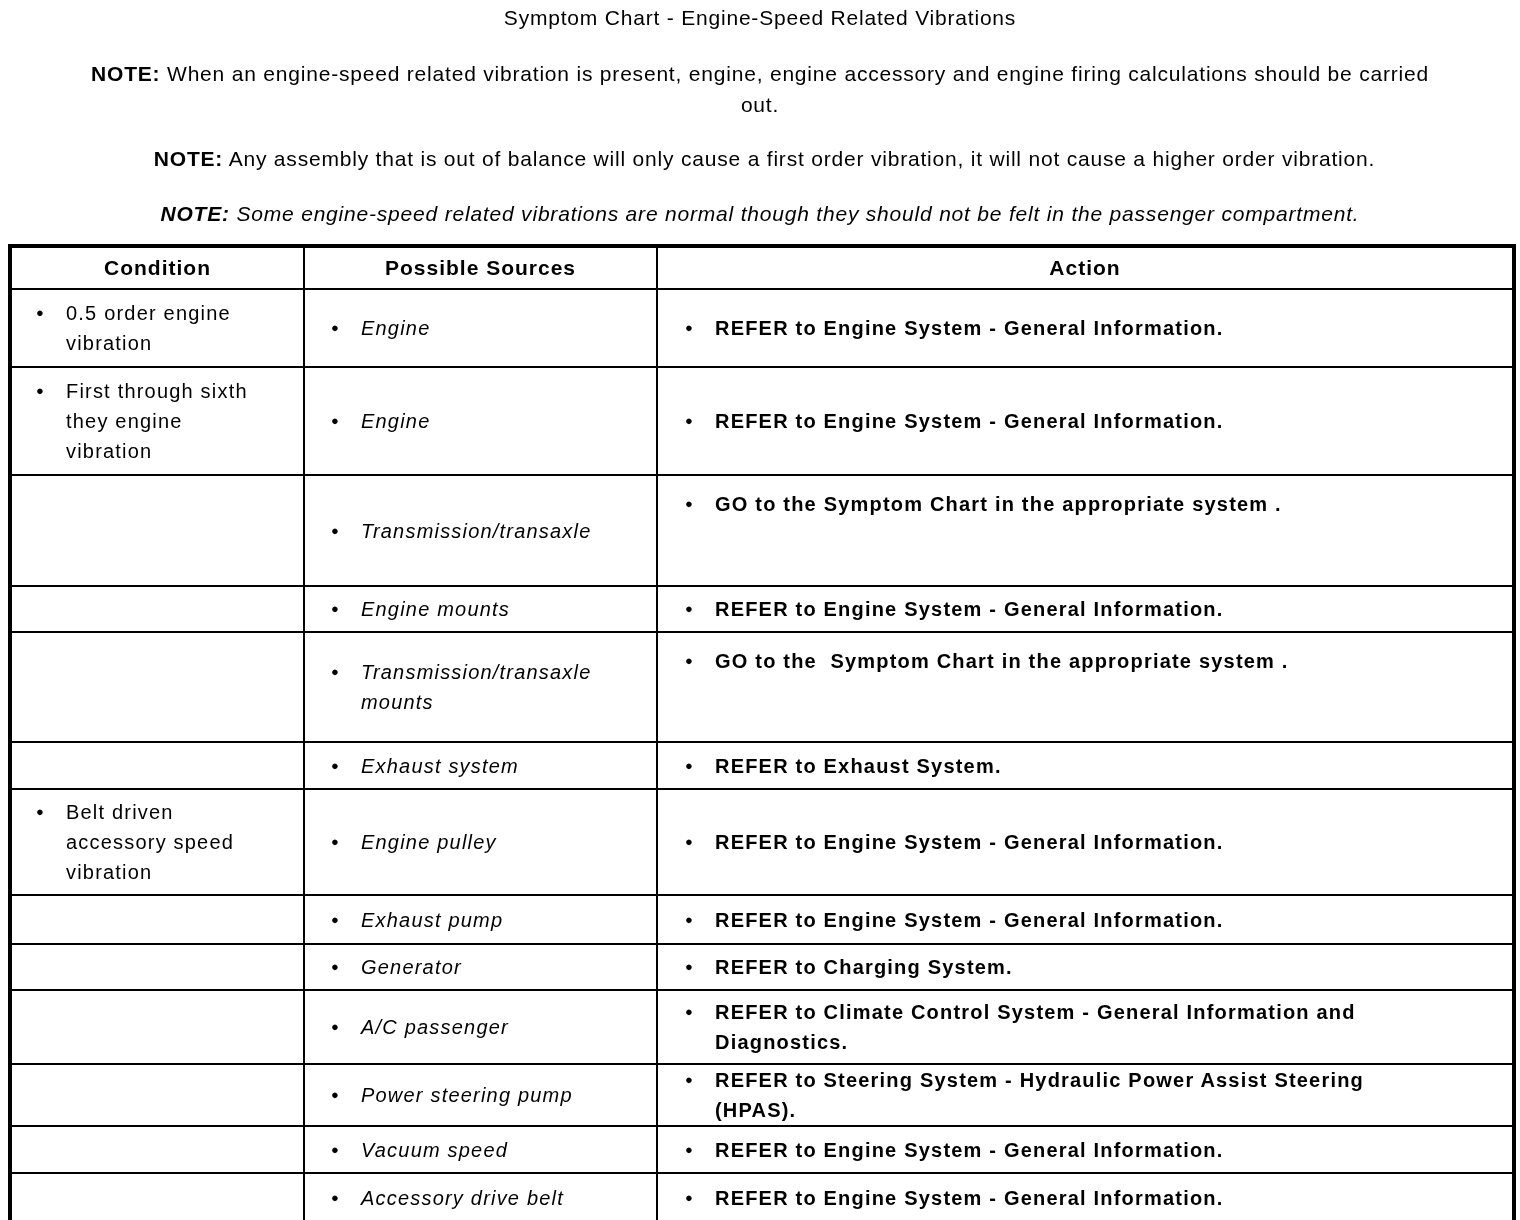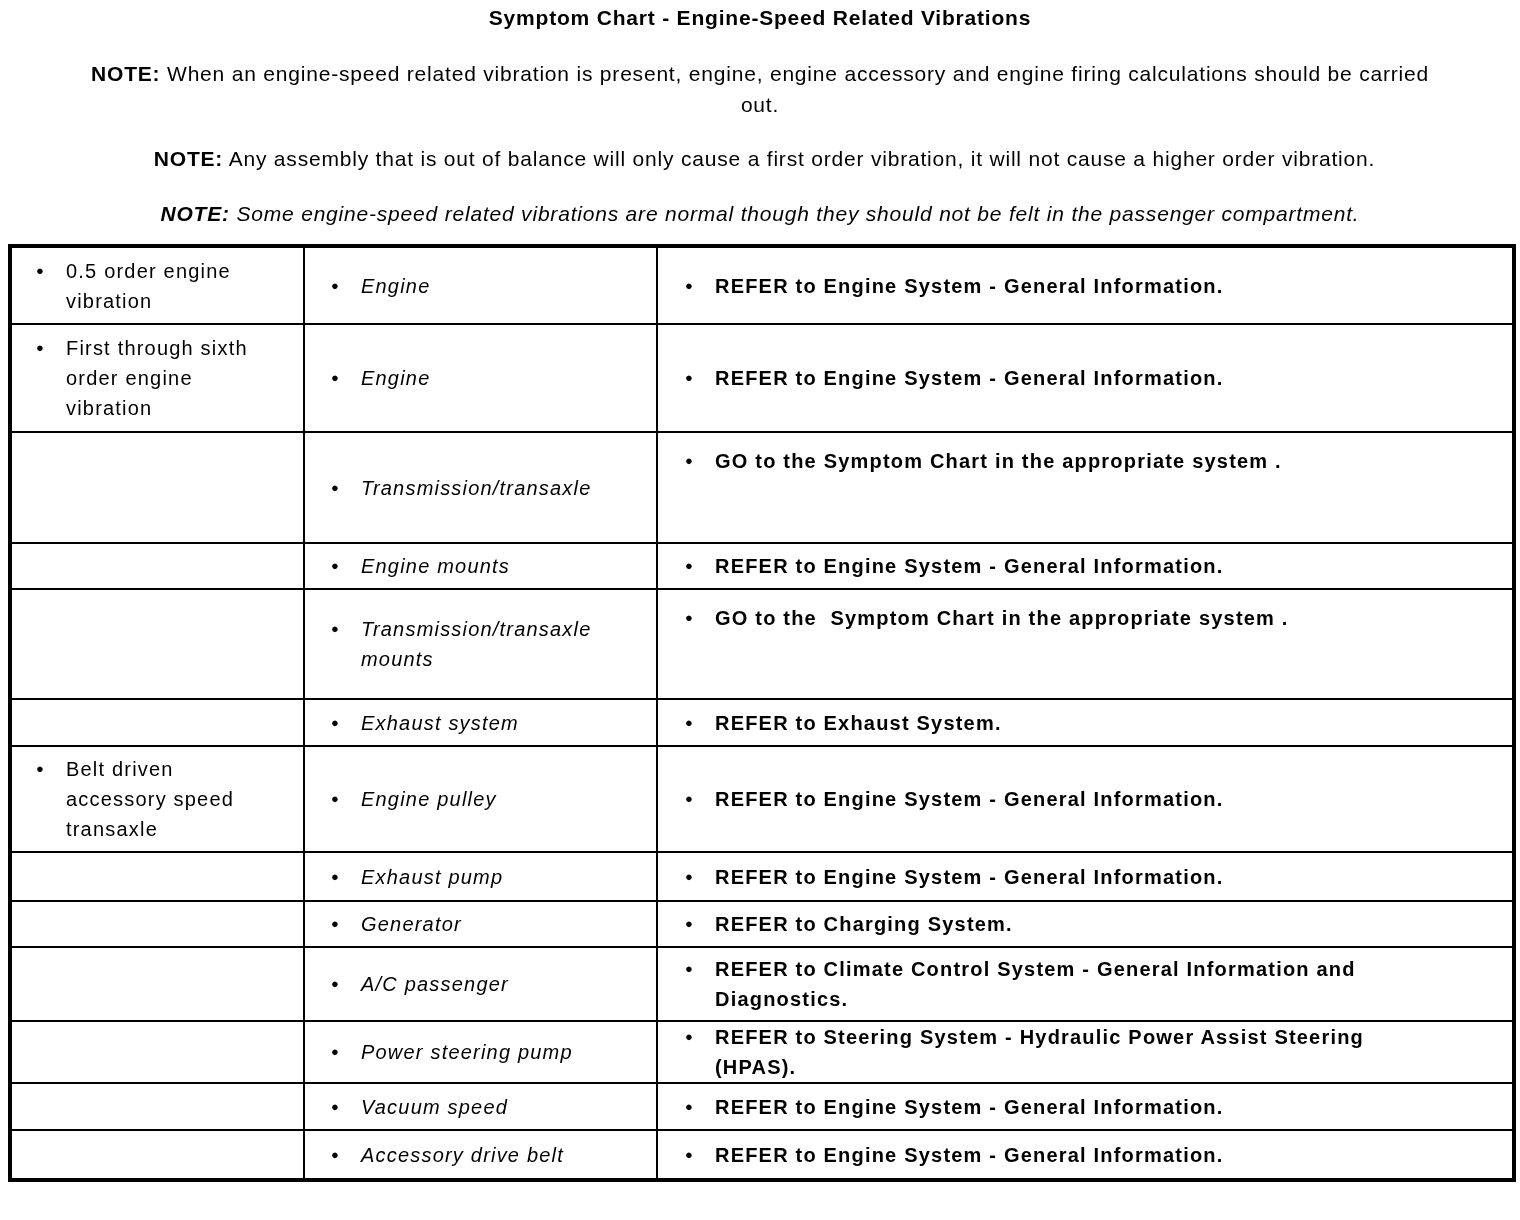--- a/index.html
+++ b/index.html
@@ -8,21 +8,21 @@
     width:1520px; height:1220px;
     color:#000;
     font-family:"Liberation Sans", sans-serif;
     overflow:hidden;
   }
   .page-title {
     padding-top:5px;
     text-align:center;
     font-size:21px;
     line-height:26px;
-    font-weight:700;
+    font-weight:400;
     letter-spacing:0.8px;
   }
   .note {
     text-align:center;
     font-size:21px;
     line-height:31px;
     letter-spacing:0.8px;
     padding:0 14px;
   }
   .note .b { font-weight:700; }
@@ -79,20 +79,25 @@
 
 <p class="note note3"><span class="b">NOTE:</span> <span>Some engine-speed related vibrations are normal though they should not be felt in the passenger compartment.</span></p>
 
 <table class="symptom">
   <colgroup>
     <col style="width:294px">
     <col style="width:353px">
     <col style="width:857px">
   </colgroup>
   <tbody>
+      <tr style="height:43px">
+    <th>Condition</th>
+    <th>Possible Sources</th>
+    <th>Action</th>
+  </tr>
 
   <tr style="height:78px">
     <td class="c1">
       <div class="li">
             <span class="bullet">●</span>
             <div class="txt">0.5 order engine vibration</div>
           </div>
     </td>
     <td class="c2">
       <div class="li">
@@ -105,21 +110,21 @@
             <span class="bullet">●</span>
             <div class="txt">REFER to Engine System - General Information.</div>
           </div>
     </td>
   </tr>
 
   <tr style="height:108px">
     <td class="c1">
       <div class="li">
             <span class="bullet">●</span>
-            <div class="txt">First through sixth order engine vibration</div>
+            <div class="txt">First through sixth they engine vibration</div>
           </div>
     </td>
     <td class="c2">
       <div class="li">
             <span class="bullet">●</span>
             <div class="txt">Engine</div>
           </div>
     </td>
     <td class="c3">
       <div class="li">
@@ -190,21 +195,21 @@
             <span class="bullet">●</span>
             <div class="txt">REFER to Exhaust System.</div>
           </div>
     </td>
   </tr>
 
   <tr style="height:106px">
     <td class="c1">
       <div class="li">
             <span class="bullet">●</span>
-            <div class="txt">Belt driven accessory speed transaxle</div>
+            <div class="txt">Belt driven accessory speed vibration</div>
           </div>
     </td>
     <td class="c2">
       <div class="li">
             <span class="bullet">●</span>
             <div class="txt">Engine pulley</div>
           </div>
     </td>
     <td class="c3">
       <div class="li">

